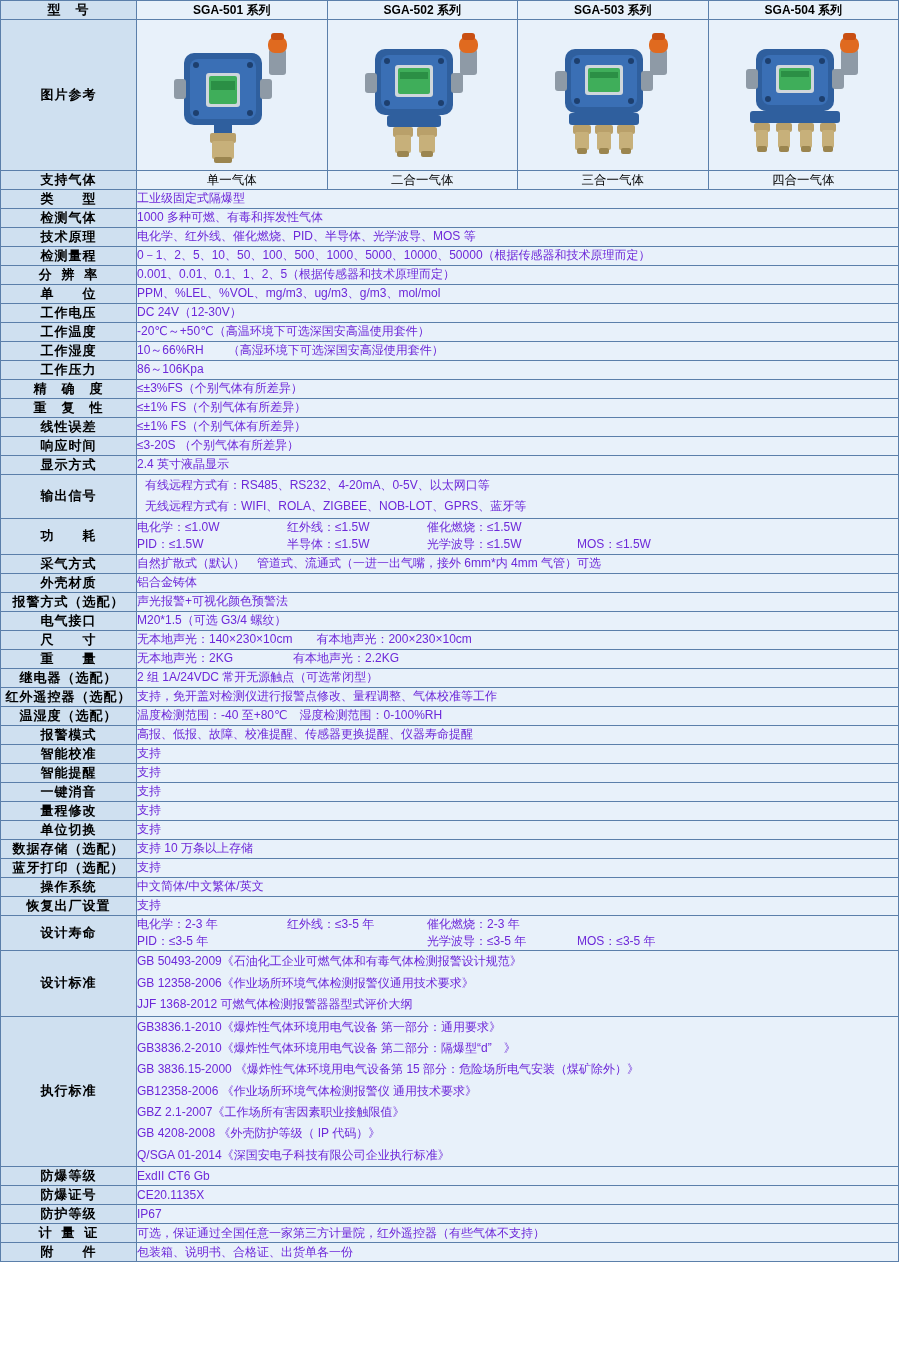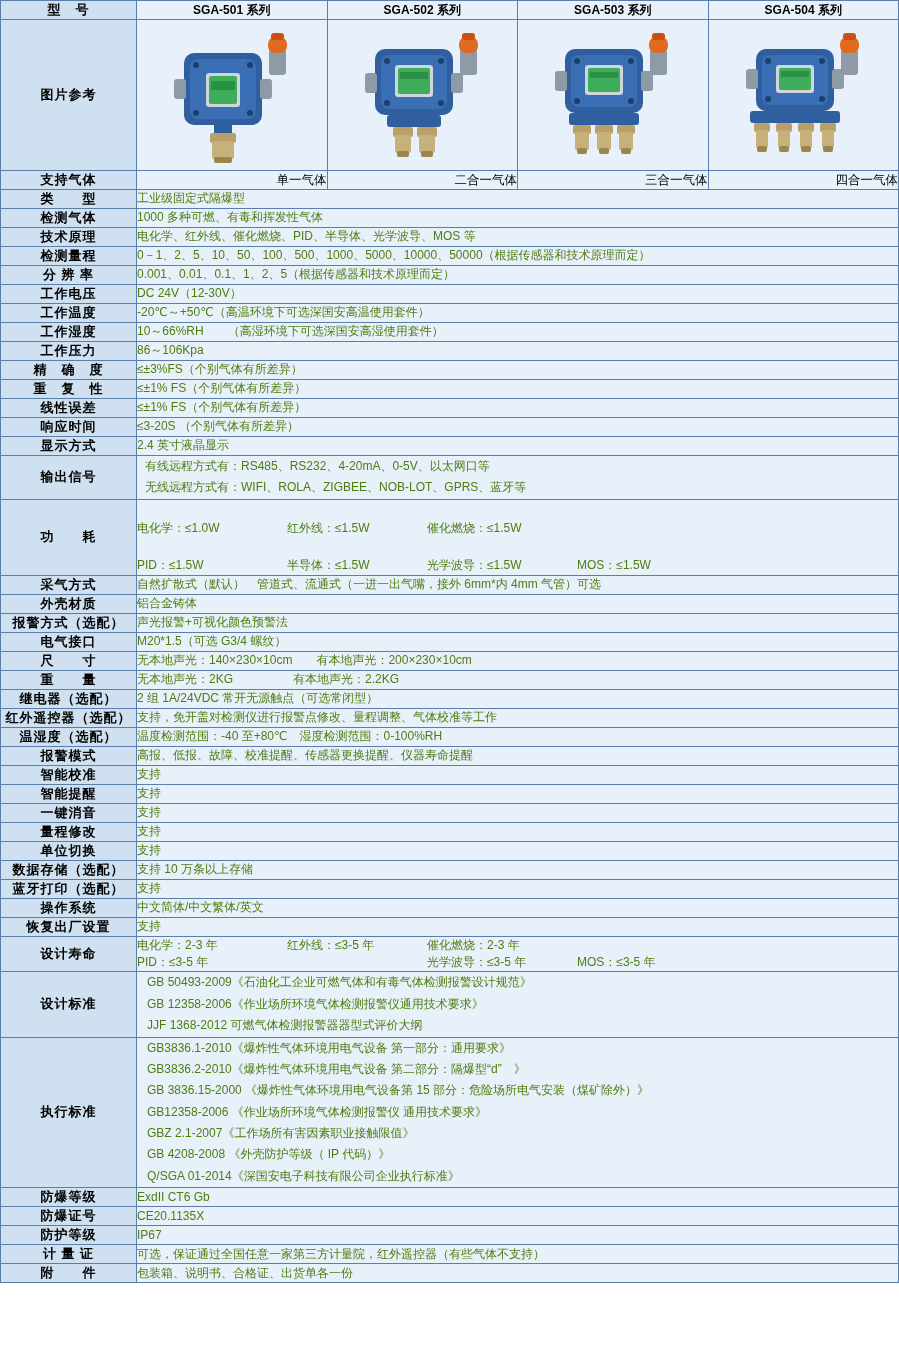--- a/index.html
+++ b/index.html
@@ -9,49 +9,50 @@
   table.spec td{border:1px solid #5b7faa;vertical-align:middle;padding:0;}
   .lab{
     background:#cfe0f0;
     text-align:center;
     font-weight:bold;
     font-size:13px;
     color:#000;
     letter-spacing:1px;
     padding:4px 2px;
     width:135px;
+    font-family:Liberation Mono, monospace;
   }
   .val{
     background:#e8f1fa;
     font-size:12px;
-    color:#4d7c0f;
+    color:#6d28d9;
     padding:5px 8px;
     line-height:1.45;
   }
   .modelcell{
     background:#e8f1fa;
     text-align:center;
     font-weight:bold;
     font-size:12px;
     padding:6px 2px;
   }
   .gascell{
     background:#e8f1fa;
-    text-align:right;
+    text-align:center;
     font-size:12.5px;
     padding:5px 2px;
   }
   .imgcell{background:#e8f1fa;text-align:center;padding:4px 2px;height:150px;}
   .w1{width:150px;}
   .w2{width:140px;}
   .w3{width:150px;}
-  .pwr div{display:flex;margin-top:20px;}
+  .pwr div{display:flex;}
   .pwr span{display:inline-block;}
   .sig div{padding:2px 8px;}
-  .std div{padding:2px 10px;}
+  .std div{padding:2px 0;}
   .life div{display:flex;}
   .life span{display:inline-block;}
   .devsvg{display:block;margin:0 auto;}
   
 </style>
 </head>
 <body>
 
 <div id="page">
 <table class="spec">
@@ -203,20 +204,24 @@
         </tr>
   <tr>
           <td class="lab">检测量程</td>
           <td class="val" colspan="4">0－1、2、5、10、50、100、500、1000、5000、10000、50000（根据传感器和技术原理而定）</td>
         </tr>
   <tr>
           <td class="lab">分 辨 率</td>
           <td class="val" colspan="4">0.001、0.01、0.1、1、2、5（根据传感器和技术原理而定）</td>
         </tr>
   <tr>
+          <td class="lab">单　　位</td>
+          <td class="val" colspan="4">PPM、%LEL、%VOL、mg/m3、ug/m3、g/m3、mol/mol</td>
+        </tr>
+  <tr>
           <td class="lab">工作电压</td>
           <td class="val" colspan="4">DC 24V（12-30V）</td>
         </tr>
   <tr>
           <td class="lab">工作温度</td>
           <td class="val" colspan="4">-20℃～+50℃（高温环境下可选深国安高温使用套件）</td>
         </tr>
   <tr>
           <td class="lab">工作湿度</td>
           <td class="val" colspan="4">10～66%RH　　（高湿环境下可选深国安高湿使用套件）</td>

